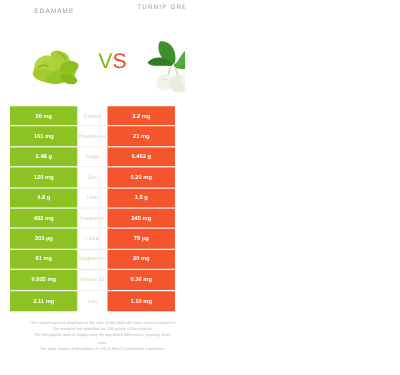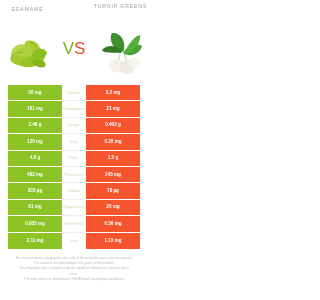--- a/index.html
+++ b/index.html
@@ -2,21 +2,21 @@
 <html><head>
 <meta charset="utf-8">
 <style>
   html,body{margin:0;padding:0;}
   body{
     width:148px;height:300px;
     background:#ffffff;
     font-family:"Liberation Sans", sans-serif;
     overflow:hidden;
   }
-  .page{position:relative;width:148px;height:232px;}
+  .page{position:relative;width:148px;height:232px;padding-left:16px;}
 
   
   .header{display:flex;height:78px;}
   .hcol{flex:1 1 0;position:relative;}
   .hcol.mid{flex:0 0 38px;}
 
   .title{
     position:absolute;left:0;right:0;top:6px;
     text-align:center;
     font-size:5.1px;letter-spacing:.9px;

